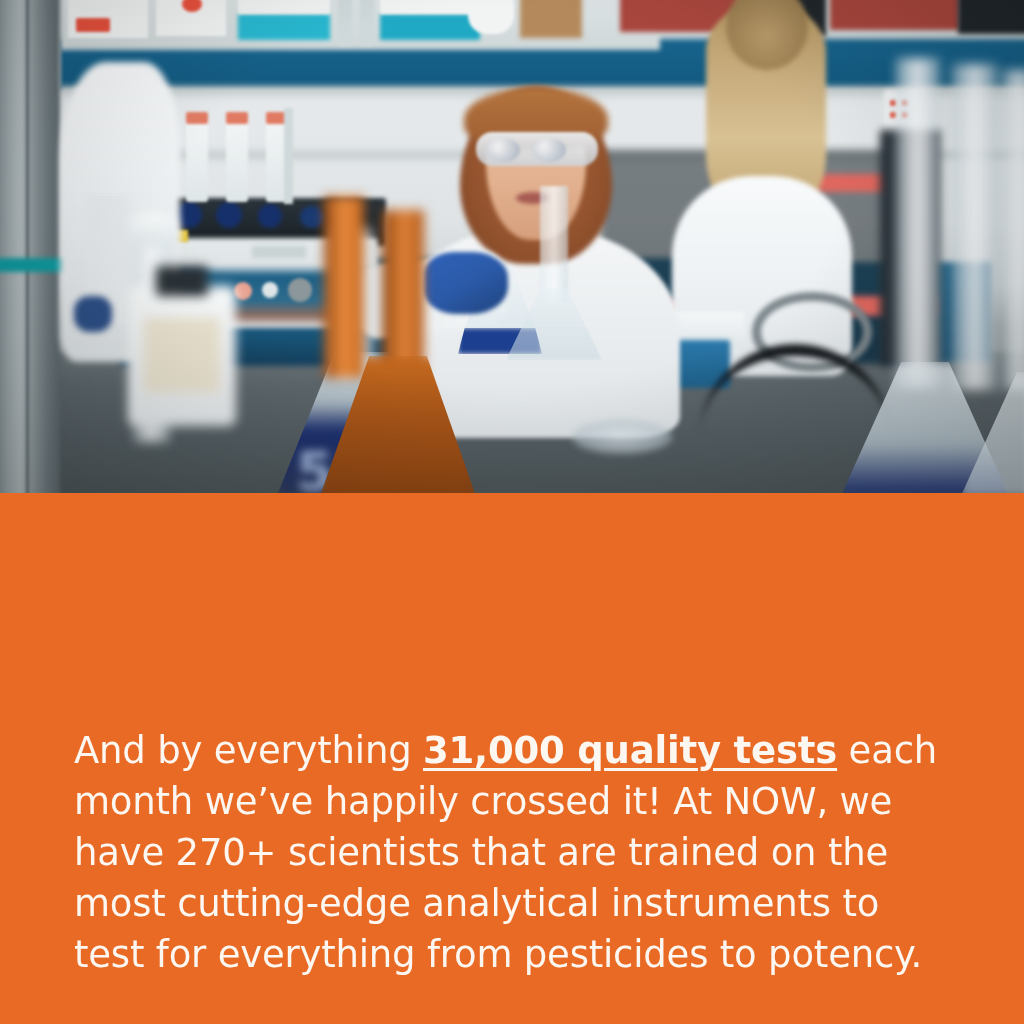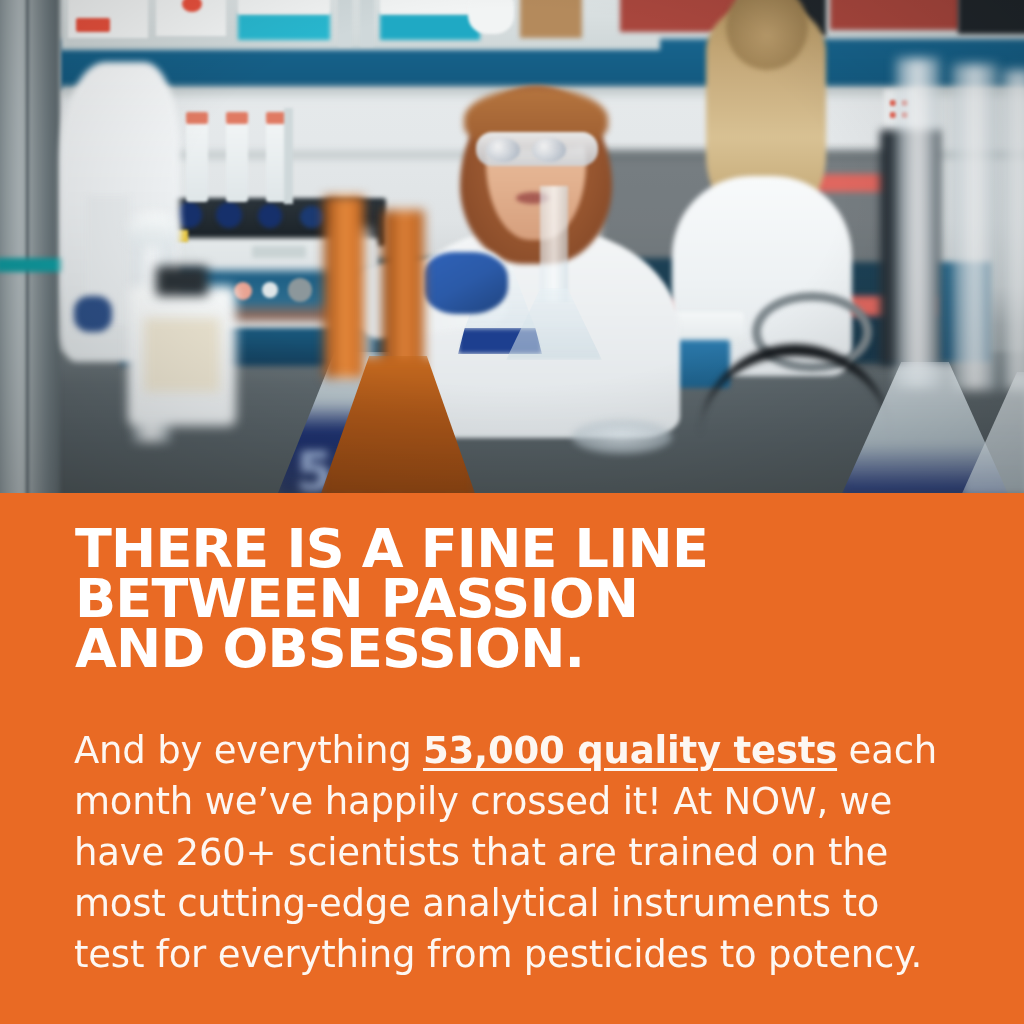--- a/index.html
+++ b/index.html
@@ -355,20 +355,17 @@
     <div class="ph fg" id="r1"></div>
     <div class="ph fg" id="r2"></div>
     <div class="ph fg" id="r3"></div>
     <div class="ph fg" id="rb1"></div>
     <div class="ph fg" id="rb2"></div>
 
     <div class="ph" id="vig"></div>
   </div>
 
   <div id="panel">
-    <div id="headline">There is a fine line
-between passion
-and obsession.</div>
-
-    <p id="body-copy"><span>And by everything </span><span class="emph">53,000 quality tests</span><span> each month we’ve happily crossed it! At NOW, we have 260+ scientists that are trained on the most cutting-edge analytical instruments to test for everything from pesticides to potency.</span></p>
+
+    <p id="body-copy"><span>And by everything </span><span class="emph">31,000 quality tests</span><span> each month we’ve happily crossed it! At NOW, we have 270+ scientists that are trained on the most cutting-edge analytical instruments to test for everything from pesticides to potency.</span></p>
   </div>
 
 </div>
 
 </body></html>

